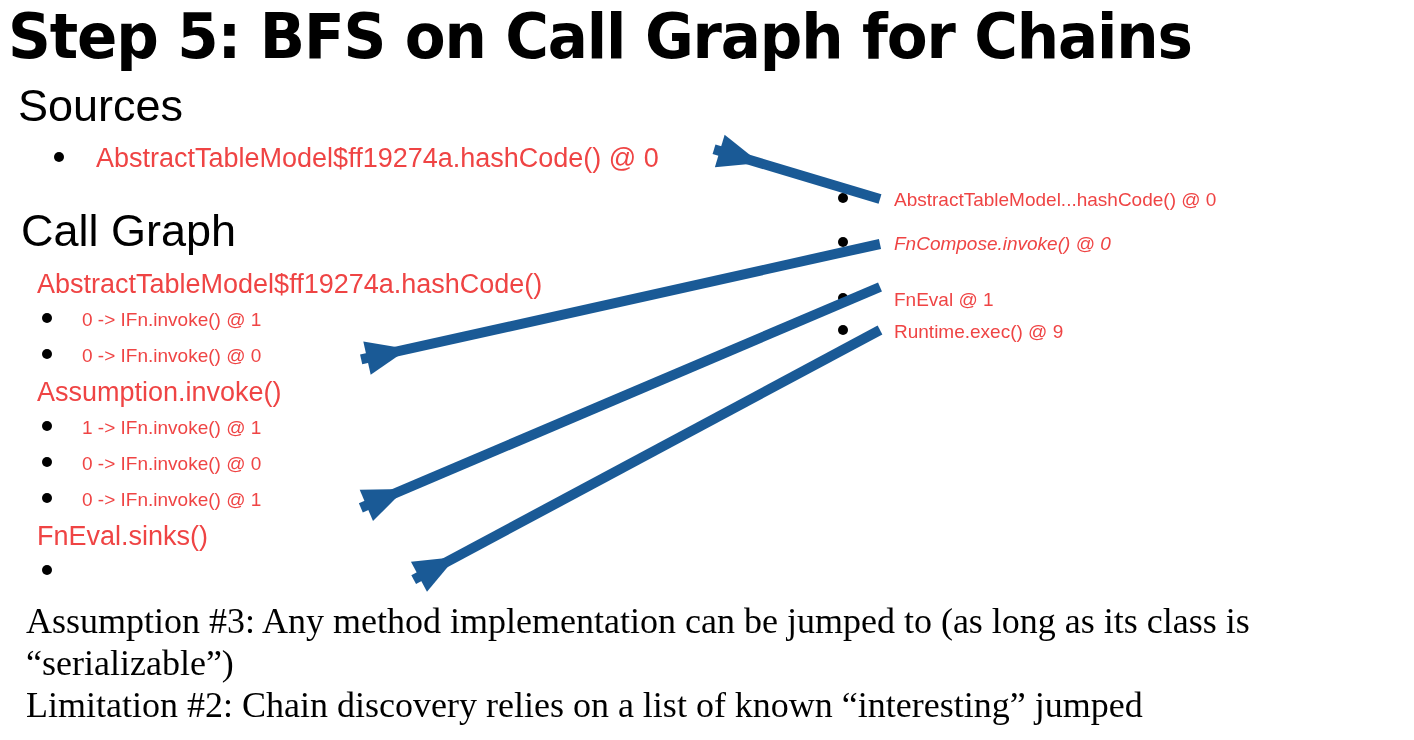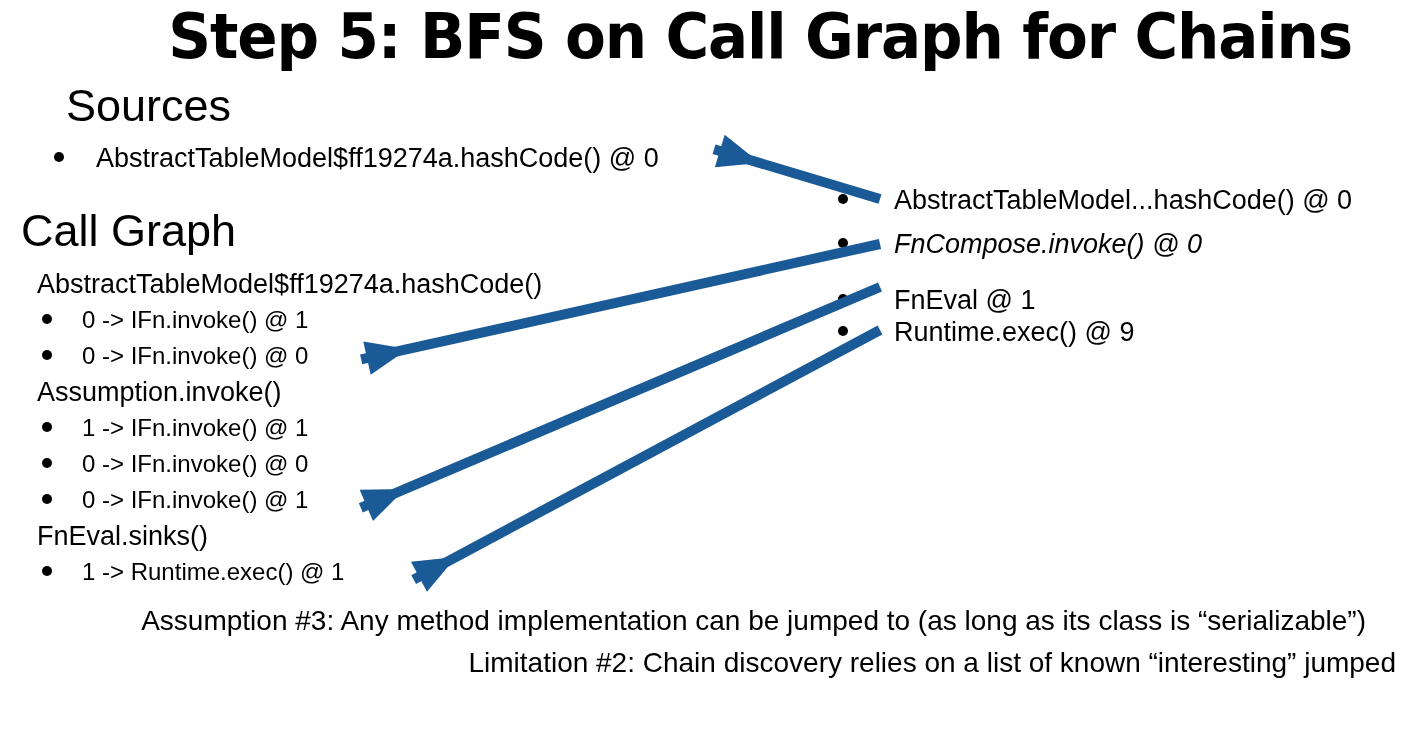--- a/index.html
+++ b/index.html
@@ -15,21 +15,20 @@
     font-family: "Liberation Sans", sans-serif;
     color: #000000;
   }
 
   #slide {
     position: absolute;
     left: 0; top: 0;
     width: 1340px;
     height: 740px;
     background: #ffffff;
-    text-align: right;
   }
 
   
   #title {
     position: absolute;
     left: 8px;
     top: 2px;
     width: 1400px;
     font-family: "DejaVu Sans", sans-serif;
     font-weight: bold;
@@ -43,31 +42,31 @@
 
   
   .section-head {
     position: absolute;
     font-family: "Liberation Sans", sans-serif;
     font-weight: normal;
     font-size: 45px;
     line-height: 48px;
     white-space: nowrap;
   }
-  #sources-head { left: 18px; top: 82px; margin-left: 48px; }
+  #sources-head { left: 18px; top: 82px; }
   #callgraph-head { left: 21px; top: 207px; }
   #chain-head { left: 812px; top: 113px; }
 
   
   .line {
     position: absolute;
     white-space: nowrap;
     font-family: "Liberation Sans", sans-serif;
     font-weight: normal;
-    color: #000000;
+    color: #ef4444;
   }
 
   .bullet-dot {
     display: inline-block;
     width: 10px;
     height: 10px;
     border-radius: 50%;
     background: #000000;
     vertical-align: middle;
     position: relative;
@@ -84,44 +83,44 @@
 
   
   #callgraph-list { position: absolute; left: 0; top: 0; }
   #callgraph-list .cg-head {
     font-size: 27px;
     line-height: 32px;
     left: 18px;
     margin-left: 19px;
   }
   #callgraph-list .cg-item {
-    font-size: 24px;
+    font-size: 19px;
     line-height: 32px;
     left: 18px;
   }
   #callgraph-list .cg-item .bullet-dot { margin-right: 30px; margin-left: 24px; }
 
   
   #chain-list { position: absolute; left: 0; top: 0; }
   #chain-list .line {
-    font-size: 27px;
+    font-size: 19px;
     line-height: 32px;
     left: 838px;
   }
   #chain-list .bullet-dot { margin-right: 46px; }
 
   
   #notes {
     position: absolute;
     left: 26px;
     top: 600px;
     width: 1370px;
-    font-size: 28px;
+    font-size: 36px;
     line-height: 42px;
-    font-family: Liberation Sans, sans-serif;
+    font-family: Liberation Serif, serif;
   }
   #notes .note {
     display: block;
     white-space: normal;
   }
   #notes .note-a { width: 1340px; }
 
   
   #arrows {
     position: absolute;
@@ -162,21 +161,21 @@
     </div>
     <div class="line cg-item" style="top:448px;">
       <span class="bullet-dot"></span><span>0 -&gt; IFn.invoke() @ 0</span>
     </div>
     <div class="line cg-item" style="top:484px;">
       <span class="bullet-dot"></span><span>0 -&gt; IFn.invoke() @ 1</span>
     </div>
 
     <div class="line cg-head" style="top:520px;">FnEval.sinks()</div>
     <div class="line cg-item" style="top:556px;">
-      <span class="bullet-dot"></span><span>1 -&gt; Runtime.exec() @ 1</span>
+      <span class="bullet-dot"></span>
     </div>
   </div>
 
   <div id="chain-list">
     <div class="line" style="top:184px;">
       <span class="bullet-dot"></span><span>AbstractTableModel...hashCode() @ 0</span>
     </div>
     <div class="line" style="top:228px;font-style:italic;">
       <span class="bullet-dot"></span><span>FnCompose.invoke() @ 0</span>
     </div>

